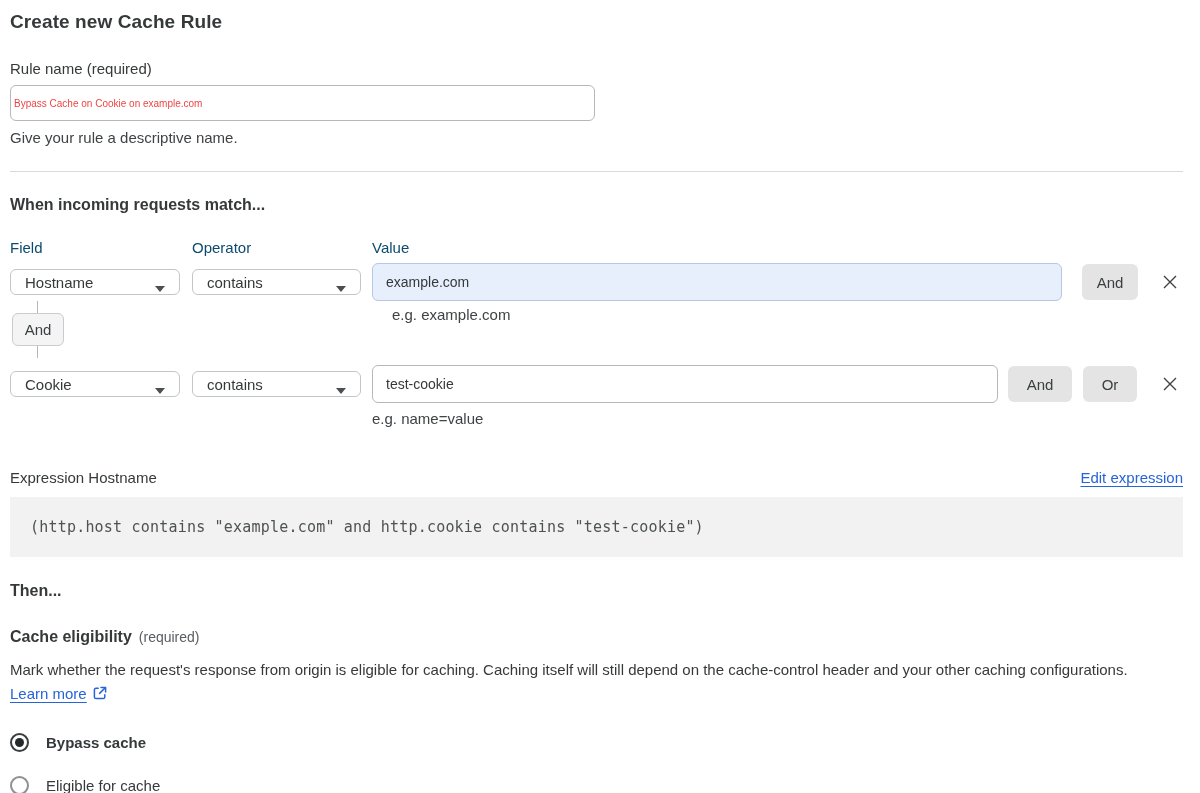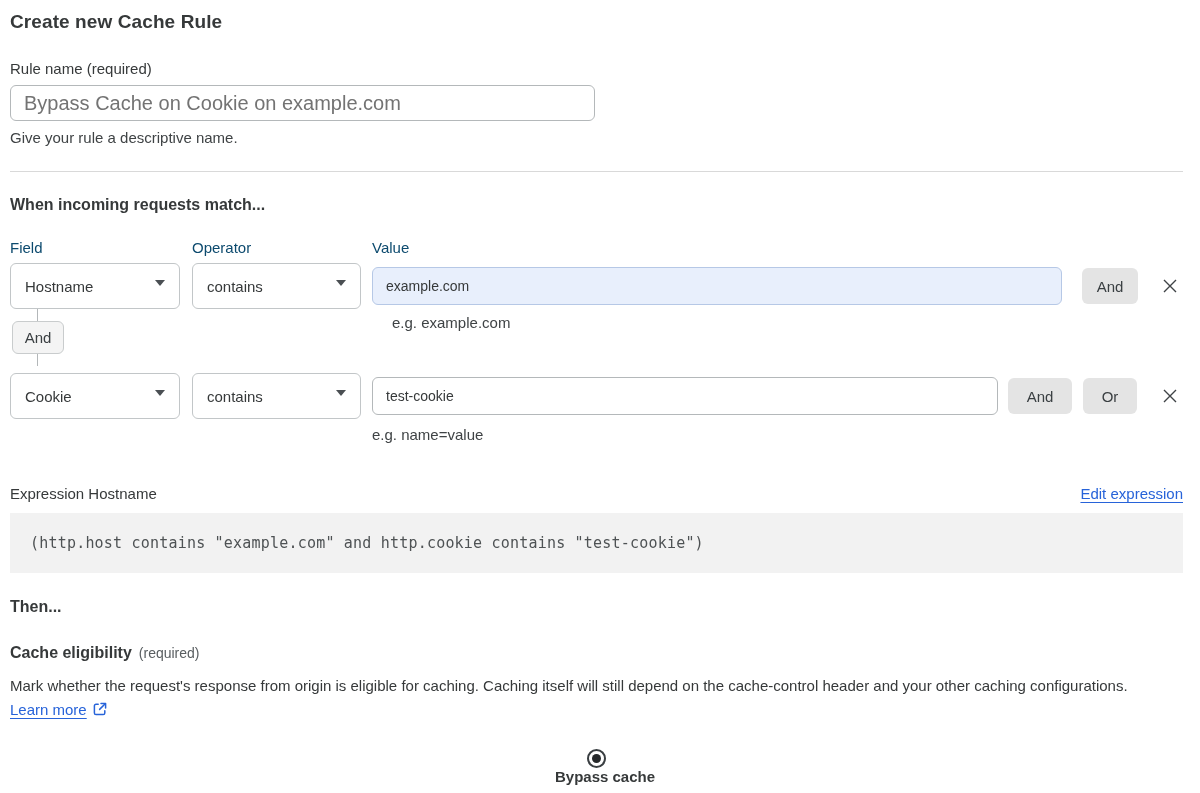--- a/index.html
+++ b/index.html
@@ -11,37 +11,37 @@
   }
   .page { padding: 11px 17px 0 10px; width: 1200px; }
 
   .page-title { font-size: 19px; font-weight: 700; letter-spacing: .1px; }
 
   .field-label { margin-top: 27px; font-size: 15px; }
   .text-input {
     margin-top: 8px;
     width: 585px; height: 36px;
     border: 1px solid #b4b8ba; border-radius: 6px;
-    padding: 0 13px; font-size: 20px; color: #737373;
+    padding: 0 3px; font-size: 10px; color: #ef4444;
     font-family: "Liberation Sans", sans-serif;
     background: #fff; outline: none; display: block;
   }
   .helper { margin-top: 8px; font-size: 15px; color: #3f4345; }
 
   .divider { margin-top: 25px; border: none; border-top: 1px solid var(--divider, #d9d9d9); height: 0; }
 
   .section-heading { margin-top: 24px; font-size: 16px; font-weight: 700; }
 
   .col-labels { display: flex; margin-top: 25px; font-size: 15px; color: #0c4a6e; }
   .col-labels .c1 { width: 182px; }
   .col-labels .c2 { width: 180px; }
 
   .cond-row { display: flex; align-items: center; margin-top: 7px; }
   .select {
-    width: 170px; height: 46px;
+    width: 170px; height: 26px;
     border: 1px solid #c2c6c8; border-radius: 6px;
     background: #fff; display: flex; align-items: center;
     padding: 0 14px; font-size: 15px; cursor: pointer;
     position: relative;
   }
   .select + .select { margin-left: 12px; width: 169px; }
   .caret {
     position: absolute; right: 14px; top: 16px;
     width: 0; height: 0;
     border-left: 5px solid transparent;
@@ -109,21 +109,21 @@
     white-space: pre;
   }
 
   .then-heading { margin-top: 25px; font-size: 16px; font-weight: 700; }
   .cache-heading { margin-top: 28px; font-size: 16px; font-weight: 700; }
   .required-note { font-size: 14px; font-weight: 400; color: #595e61; margin-left: 7px; }
   .description { margin-top: 12px; font-size: 15px; line-height: 24px; max-width: 1160px; }
   .ext-icon { display: inline-block; vertical-align: -2px; margin-left: 5px; }
 
   .radio-option { display: flex; align-items: center; margin-top: 24px; cursor: pointer; }
-  .radio-option.first { margin-top: 25px; flex-direction: column; }
+  .radio-option.first { margin-top: 25px; }
   .radio {
     width: 19px; height: 19px; border-radius: 50%;
     border: 2px solid #393e41; position: relative; flex: none;
   }
   .radio.checked::after {
     content: ""; position: absolute; left: 3px; top: 3px;
     width: 9px; height: 9px; border-radius: 50%; background: #26292b;
   }
   .radio.unchecked { border: 2px solid #8d9194; }
   .radio-label { margin-left: 17px; font-size: 15px; }

